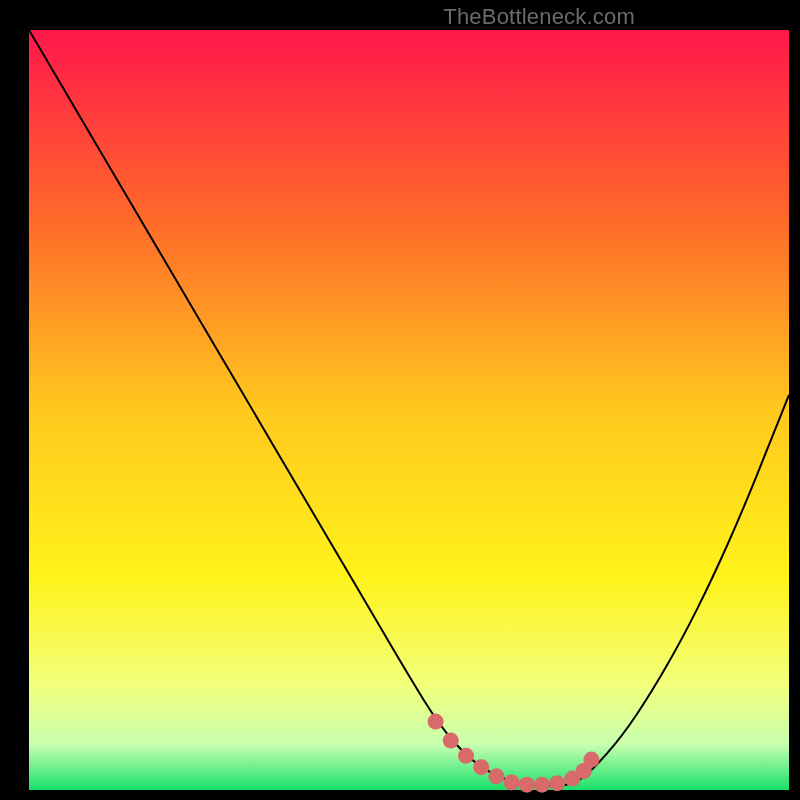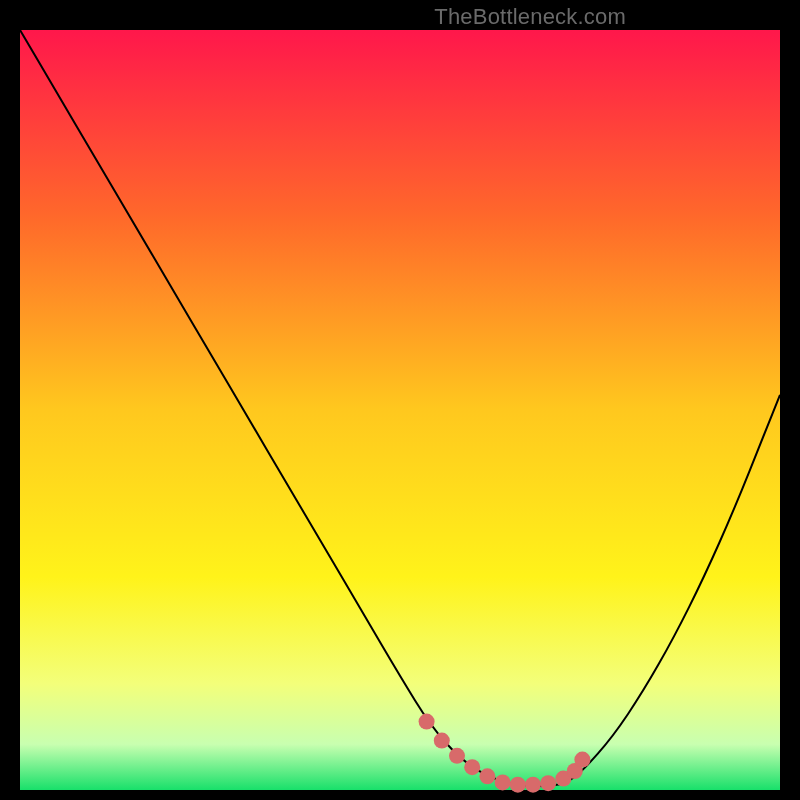--- a/index.html
+++ b/index.html
@@ -6,21 +6,21 @@
     margin: 0;
     padding: 0;
     width: 800px;
     height: 800px;
     background: #000;
     overflow: hidden;
     font-family: Arial, Helvetica, sans-serif;
   }
   .frame {
     position: absolute;
-    left: 0; top: 0;
+    left: 9px; top: 0;
     width: 636px; height: 800px;
     background: #000;
   }
   .watermark {
     position: absolute;
     top: 4px;
     right: 10px;
     color: #6a6a6a;
     font-size: 22px;
     font-weight: 500;

